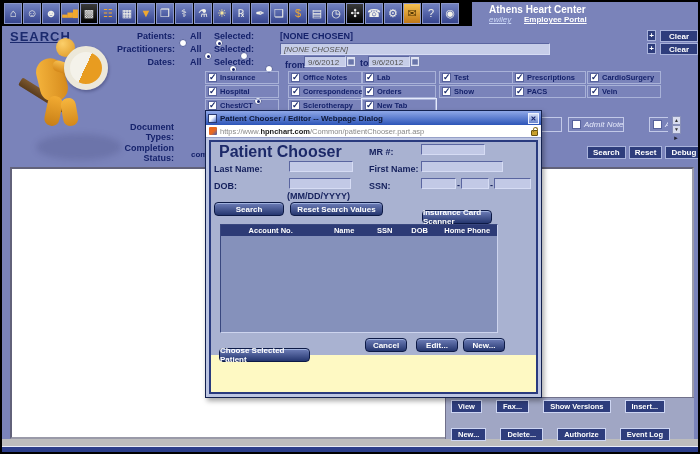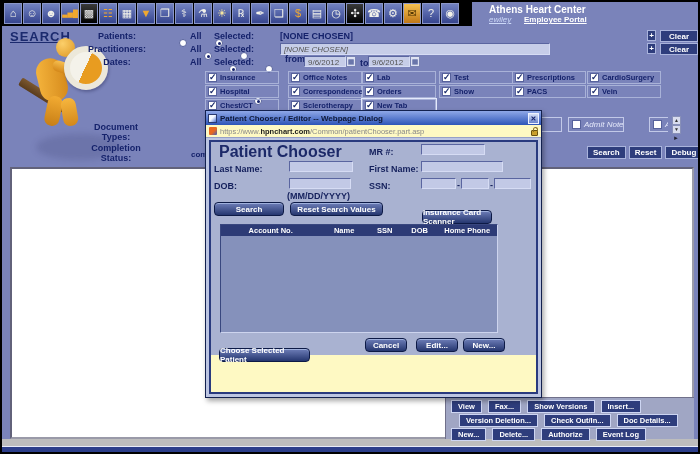--- a/index.html
+++ b/index.html
@@ -17,21 +17,21 @@
   .icon-dark { background:linear-gradient(#3a3a3a,#000); color:#eee; }
   .icon-mailbg { background:linear-gradient(#f5c050,#c07818); color:#4a3000; }
 
   .clinic-name { left:487px; top:2px; color:#fff; font-weight:bold; font-size:10px; }
   .hdr-link { top:13px; font-size:8px; text-decoration:underline; cursor:pointer; }
   .hdr-user { left:487px; color:#ccd8f8;font-style:italic; }
   .hdr-portal { left:522px; color:#fff; font-weight:bold; }
 
   
   .search-title { left:8px; top:27px; font-size:13px; font-weight:bold; color:#1b2a6e; text-decoration:underline; letter-spacing:1px; }
-  .lblcol { width:116px; text-align:center; font-weight:bold; color:#15226b; font-size:9px; line-height:10px; }
+  .lblcol { width:116px; text-align:right; font-weight:bold; color:#15226b; font-size:9px; line-height:10px; }
   .flabel { font-weight:bold; color:#15226b; font-size:9px; }
   .radio { width:8px; height:8px; border-radius:50%; background:#fff; border:1px solid #57629c; display:inline-block; position:relative; cursor:pointer; }
   .radio.sel::after { content:""; position:absolute; left:2px; top:2px; width:3px; height:3px; border-radius:50%; background:#15226b; }
   .cb { width:9px; height:9px; background:#fff; border:1px solid #57629c; display:inline-block; position:relative; cursor:pointer; flex:none; }
   .cb.checked::after { content:"✓"; position:absolute; left:0; top:-2px; font-size:9px; color:#1a2a6a; font-weight:bold; }
   .val-bold { font-weight:bold; color:#15226b; font-size:9px; }
   .inputbox { background:#c6cde8; border:1px solid; border-color:#5a65a0 #d6dcf4 #d6dcf4 #5a65a0; font-size:8px; color:#555; line-height:10px; padding:1px 3px; }
   .ital { font-style:italic; }
   .navy-btn { background:#2e3d7c; color:#fff; font-size:8px; font-weight:bold; border:1px solid #aab4dc;
               display:flex; align-items:center; justify-content:center; cursor:pointer; }
@@ -41,21 +41,21 @@
   .gridlbl { font-size:7.5px; font-weight:bold; color:#15226b; white-space:nowrap; }
   .docbox { height:15px; border:1px solid #c2c9e8; display:flex; align-items:center; gap:3px; padding:0 3px; overflow:hidden; }
   .doclbl { font-size:8px; font-style:italic; color:#e4e8fa; white-space:nowrap; }
   .spinbtn { width:9px; height:9px; background:#d8dcee; border:1px solid #8890b8; font-size:5px; line-height:7px; text-align:center; color:#333; cursor:pointer; }
 
   
   .white-panel { left:8px; top:165px; width:684px; height:272px; background:#fff; border:2px solid; border-color:#62627a #9a9aa8 #9a9aa8 #62627a; }
   .gray-strip { left:0; top:437px; width:696px; height:7px; background:#bdbdbd; }
   .blue-bar { left:0; top:444px; width:696px; height:6px; background:#2c3e8a; border-top:1px solid #e8ecf8; }
   .br-panel { left:443px; top:395px; width:249px; height:42px; background:#a0a6c4; border-left:1px solid #70708a; border-top:1px solid #70708a; }
-  .act-row { position:absolute; display:flex; gap:6px; }
+  .act-row { position:absolute; display:flex; gap:14px; }
   .act-btn { background:#2e3d7c; color:#fff; font-size:7.5px; font-weight:bold; border:1px solid #cdd5f2; padding:1px 6px; white-space:nowrap; cursor:pointer; }
 
   
   .mascot { left:20px; top:36px; width:135px; height:130px; }
   .mascot div { position:absolute; }
   .m-handle { left:-6px; top:54px; width:58px; height:9px; background:linear-gradient(#7c5830,#5a3c1c); transform:rotate(32deg); border-radius:2px; }
   .m-torso { left:16px; top:20px; width:28px; height:44px; background:linear-gradient(100deg,#f6b63e,#d4881a); border-radius:14px; transform:rotate(-14deg); }
   .m-leg1 { left:24px; top:58px; width:15px; height:30px; background:linear-gradient(#f2ab32,#c87f16); border-radius:7px; transform:rotate(12deg); }
   .m-leg2 { left:40px; top:60px; width:15px; height:28px; background:linear-gradient(#f6b63e,#d4881a); border-radius:7px; transform:rotate(-10deg); }
   .m-arm { left:30px; top:26px; width:34px; height:11px; background:linear-gradient(#f8c050,#d4881a); border-radius:6px; transform:rotate(18deg); }
@@ -65,21 +65,21 @@
   .m-refl { left:14px; top:96px; width:86px; height:26px; background:rgba(40,40,90,.16); border-radius:50%; filter:blur(3px); }
 
   
   .dialog { left:203px; top:108px; width:337px; height:288px; background:#bcc5e2; border:1px solid #13214f;
             box-shadow:2px 3px 5px rgba(0,0,0,.35); z-index:20; }
   .dlg-title { height:14px; background:linear-gradient(#8fa8e8,#2d55b8); display:flex; align-items:center; gap:3px; padding:0 2px; }
   .dlg-title-txt { flex:1; font-size:8px; font-weight:bold; color:#0e1838; white-space:nowrap; overflow:hidden; }
   .dlg-ico { width:9px; height:9px; background:linear-gradient(135deg,#f4f8ff 45%,#4a6fd0); border:1px solid #2a3a70; flex:none; }
   .dlg-close { width:11px; height:11px; background:linear-gradient(#d8e2f8,#6a84cc); border:1px solid #eef2ff; color:#15226b;
                font-size:7px; line-height:9px; text-align:center; font-weight:bold; flex:none; cursor:pointer; }
-  .dlg-addr { height:13px; background:#fef9c3; border-bottom:1px solid #96a0c8; display:flex; align-items:center; gap:3px; padding:0 3px; }
+  .dlg-addr { height:13px; background:#ffffff; border-bottom:1px solid #96a0c8; display:flex; align-items:center; gap:3px; padding:0 3px; }
   .addr-ico { width:8px; height:8px; background:linear-gradient(135deg,#e86820 55%,#3a60c0); border-radius:1px; flex:none; }
   .addr-url { flex:1; font-size:7.5px; color:#888; white-space:nowrap; overflow:hidden; }
   .addr-url b { color:#1a1a1a; }
   .lock { width:7px; height:6px; background:#caa02a; border:1px solid #6a5210; border-radius:1px; position:relative; flex:none; margin-top:3px; }
   .lock::before { content:""; position:absolute; left:1px; top:-4px; width:3px; height:4px; border:1px solid #8a7020; border-bottom:none; border-radius:3px 3px 0 0; }
   .dlg-body { position:absolute; left:3px; top:29px; right:3px; bottom:3px; border:2px solid #293a7e; background:#fef9c3; }
   .dlg-light { position:absolute; left:0; top:0; right:0; height:213px; background:#a9b2d1; }
   .dlg-h1 { font-size:16px; font-weight:bold; color:#1c2968; }
   .dlbl { font-size:9px; font-weight:bold; color:#14205c; }
   .dinput { background:#c2c9e6; border:1px solid; border-color:#5a65a0 #d6dcf4 #d6dcf4 #5a65a0; height:11px; }
@@ -158,21 +158,21 @@
   <div class="abs inputbox ital" style="left:278px;top:41px;width:270px;height:12px">[NONE CHOSEN]</div>
   <div class="abs navy-btn" style="left:645px;top:41px;width:9px;height:11px">+</div>
   <div class="abs navy-btn" style="left:658px;top:41px;width:38px;height:12px">Clear</div>
 
   
   <div class="abs lblcol" style="left:57px;top:55px">Dates:</div>
   <span class="abs radio sel" style="left:177px;top:57px"></span>
   <span class="abs flabel" style="left:188px;top:55px">All</span>
   <span class="abs radio" style="left:201px;top:57px"></span>
   <span class="abs flabel" style="left:212px;top:55px">Selected:</span>
-  <span class="abs flabel" style="left:283px;top:52px">from</span>
+  <span class="abs flabel" style="left:283px;top:58px">from</span>
   <div class="abs inputbox" style="left:302px;top:54px;width:42px;height:11px">9/6/2012</div>
   <div class="abs calbtn" style="left:344px;top:54px">▦</div>
   <span class="abs flabel" style="left:358px;top:56px">to</span>
   <div class="abs inputbox" style="left:366px;top:54px;width:42px;height:11px">9/6/2012</div>
   <div class="abs calbtn" style="left:408px;top:54px">▦</div>
 
   
   <span class="abs radio sel" style="left:177px;top:89px"></span>
 
   <div class="abs gridcell" style="left:203px;top:69px">
@@ -278,25 +278,20 @@
   <div class="abs gray-strip"></div>
   <div class="abs blue-bar"></div>
 
   
   <div class="abs br-panel">
     <div class="act-row" style="left:5px;top:2px">
       <div class="act-btn">View</div>
       <div class="act-btn">Fax...</div>
       <div class="act-btn">Show Versions</div>
       <div class="act-btn">Insert...</div>
-    </div>
-    <div class="act-row" style="left:13px;top:16px">
-      <div class="act-btn">Version Deletion...</div>
-      <div class="act-btn">Check Out/In...</div>
-      <div class="act-btn">Doc Details...</div>
     </div>
     <div class="act-row" style="left:5px;top:30px">
       <div class="act-btn">New...</div>
       <div class="act-btn">Delete...</div>
       <div class="act-btn">Authorize</div>
       <div class="act-btn">Event Log</div>
     </div>
   </div>
 
   

